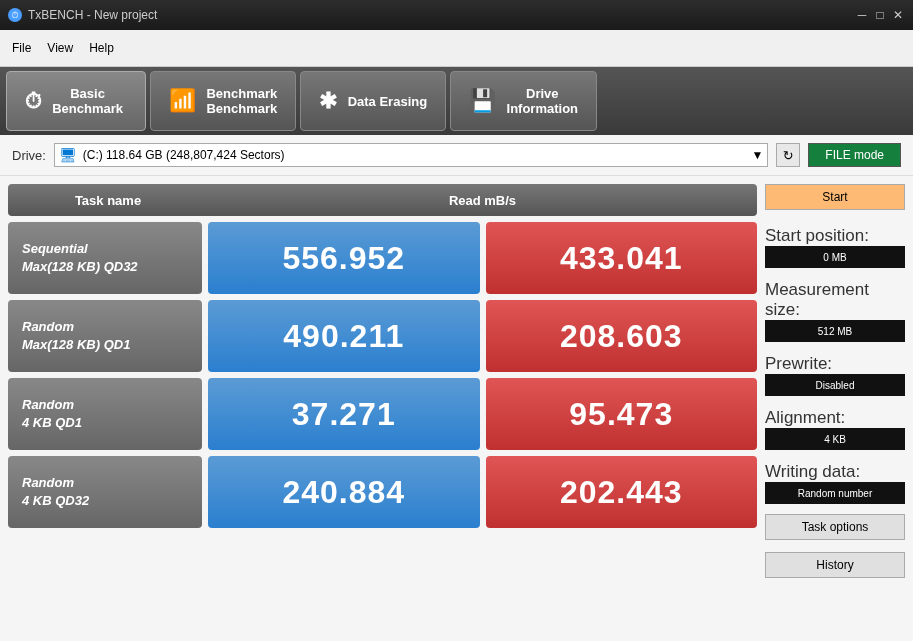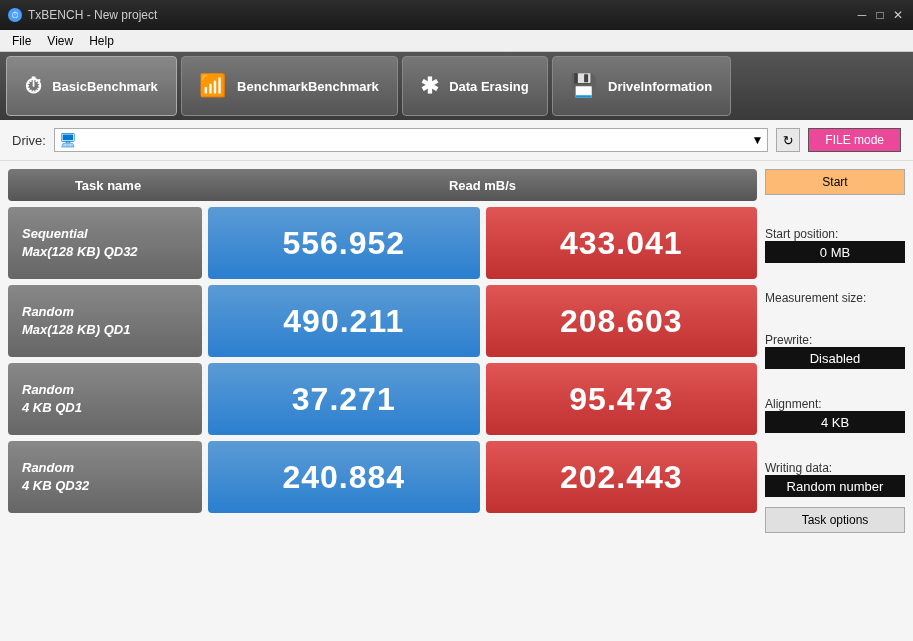--- a/index.html
+++ b/index.html
@@ -56,21 +56,21 @@
       display: flex;
       align-items: center;
       justify-content: center;
     }
 
     
     .menu-bar {
       background: #f0f0f0;
       display: flex;
       align-items: center;
-      height: 22px;
+      height: 37px;
       padding: 0 4px;
       border-bottom: 1px solid #ccc;
     }
     .menu-item {
       padding: 2px 8px;
       cursor: pointer;
       font-size: 12px;
     }
 
     
@@ -100,21 +100,21 @@
       background: linear-gradient(to bottom, #888, #666);
       border-color: #aaa;
     }
     .toolbar-icon {
       font-size: 22px;
       display: flex;
       align-items: center;
     }
     .toolbar-text {
       display: flex;
-      flex-direction: row;
+      flex-direction: column;
     }
 
     
     .content {
       background: #f5f5f5;
       display: flex;
       flex-direction: column;
       height: calc(641px - 30px - 22px - 68px);
     }
 
@@ -158,21 +158,21 @@
       height: 24px;
       border: 1px solid #aaa;
       background: #e8e8e8;
       display: flex;
       align-items: center;
       justify-content: center;
       cursor: pointer;
       font-size: 13px;
     }
     .file-mode-btn {
-      background: #ec4899;
+      background: #15803d;
       color: white;
       border: 1px solid #555;
       padding: 3px 16px;
       height: 24px;
       font-size: 12px;
       cursor: pointer;
     }
 
     
     .main-split {
@@ -267,30 +267,30 @@
       padding: 4px 8px;
       font-size: 12px;
       cursor: pointer;
       text-align: center;
       height: 26px;
       display: flex;
       align-items: center;
       justify-content: center;
     }
     .side-label {
-      font-size: 12px;
+      font-size: 17px;
       color: #333;
-      margin-top: 20px;
+      margin-top: 4px;
     }
     .side-value {
       background: #111;
       color: white;
       text-align: center;
       padding: 3px 6px;
-      font-size: 13px;
+      font-size: 10px;
       height: 22px;
       display: flex;
       align-items: center;
       justify-content: center;
     }
     .side-section {
       margin-top: 4px;
     }
   </style>
 </head>
@@ -344,20 +344,21 @@
   </button>
 </div>
 
 <div class="content">
 
   <div class="drive-bar">
     <span class="drive-label">Drive:</span>
     <div class="drive-select">
       <div class="drive-select-inner">
         <span class="drive-icon">🖥</span>
+        <span>(C:)  118.64 GB (248,807,424 Sectors)</span>
       </div>
       <span>▼</span>
     </div>
     <div class="drive-refresh">
       <span>↻</span>
     </div>
     <button class="file-mode-btn">FILE mode</button>
   </div>
 
   <div class="main-split">
@@ -418,37 +419,39 @@
     <div class="side-panel">
       <button class="side-btn" style="background:#fdba74; margin-bottom:4px;">Start</button>
 
       <div class="side-section">
         <div class="side-label">Start position:</div>
         <div class="side-value">0 MB</div>
       </div>
 
       <div class="side-section">
         <div class="side-label">Measurement size:</div>
+        <div class="side-value">512 MB</div>
       </div>
 
       <div class="side-section">
         <div class="side-label">Prewrite:</div>
         <div class="side-value">Disabled</div>
       </div>
 
       <div class="side-section">
         <div class="side-label">Alignment:</div>
         <div class="side-value">4 KB</div>
       </div>
 
       <div class="side-section">
         <div class="side-label">Writing data:</div>
         <div class="side-value">Random number</div>
       </div>
 
       <div style="margin-top:6px; display:flex; flex-direction:column; gap:12px;">
         <button class="side-btn">Task options</button>
+        <button class="side-btn">History</button>
       </div>
     </div>
 
   </div>
 
 </div>
 
 </body></html>

